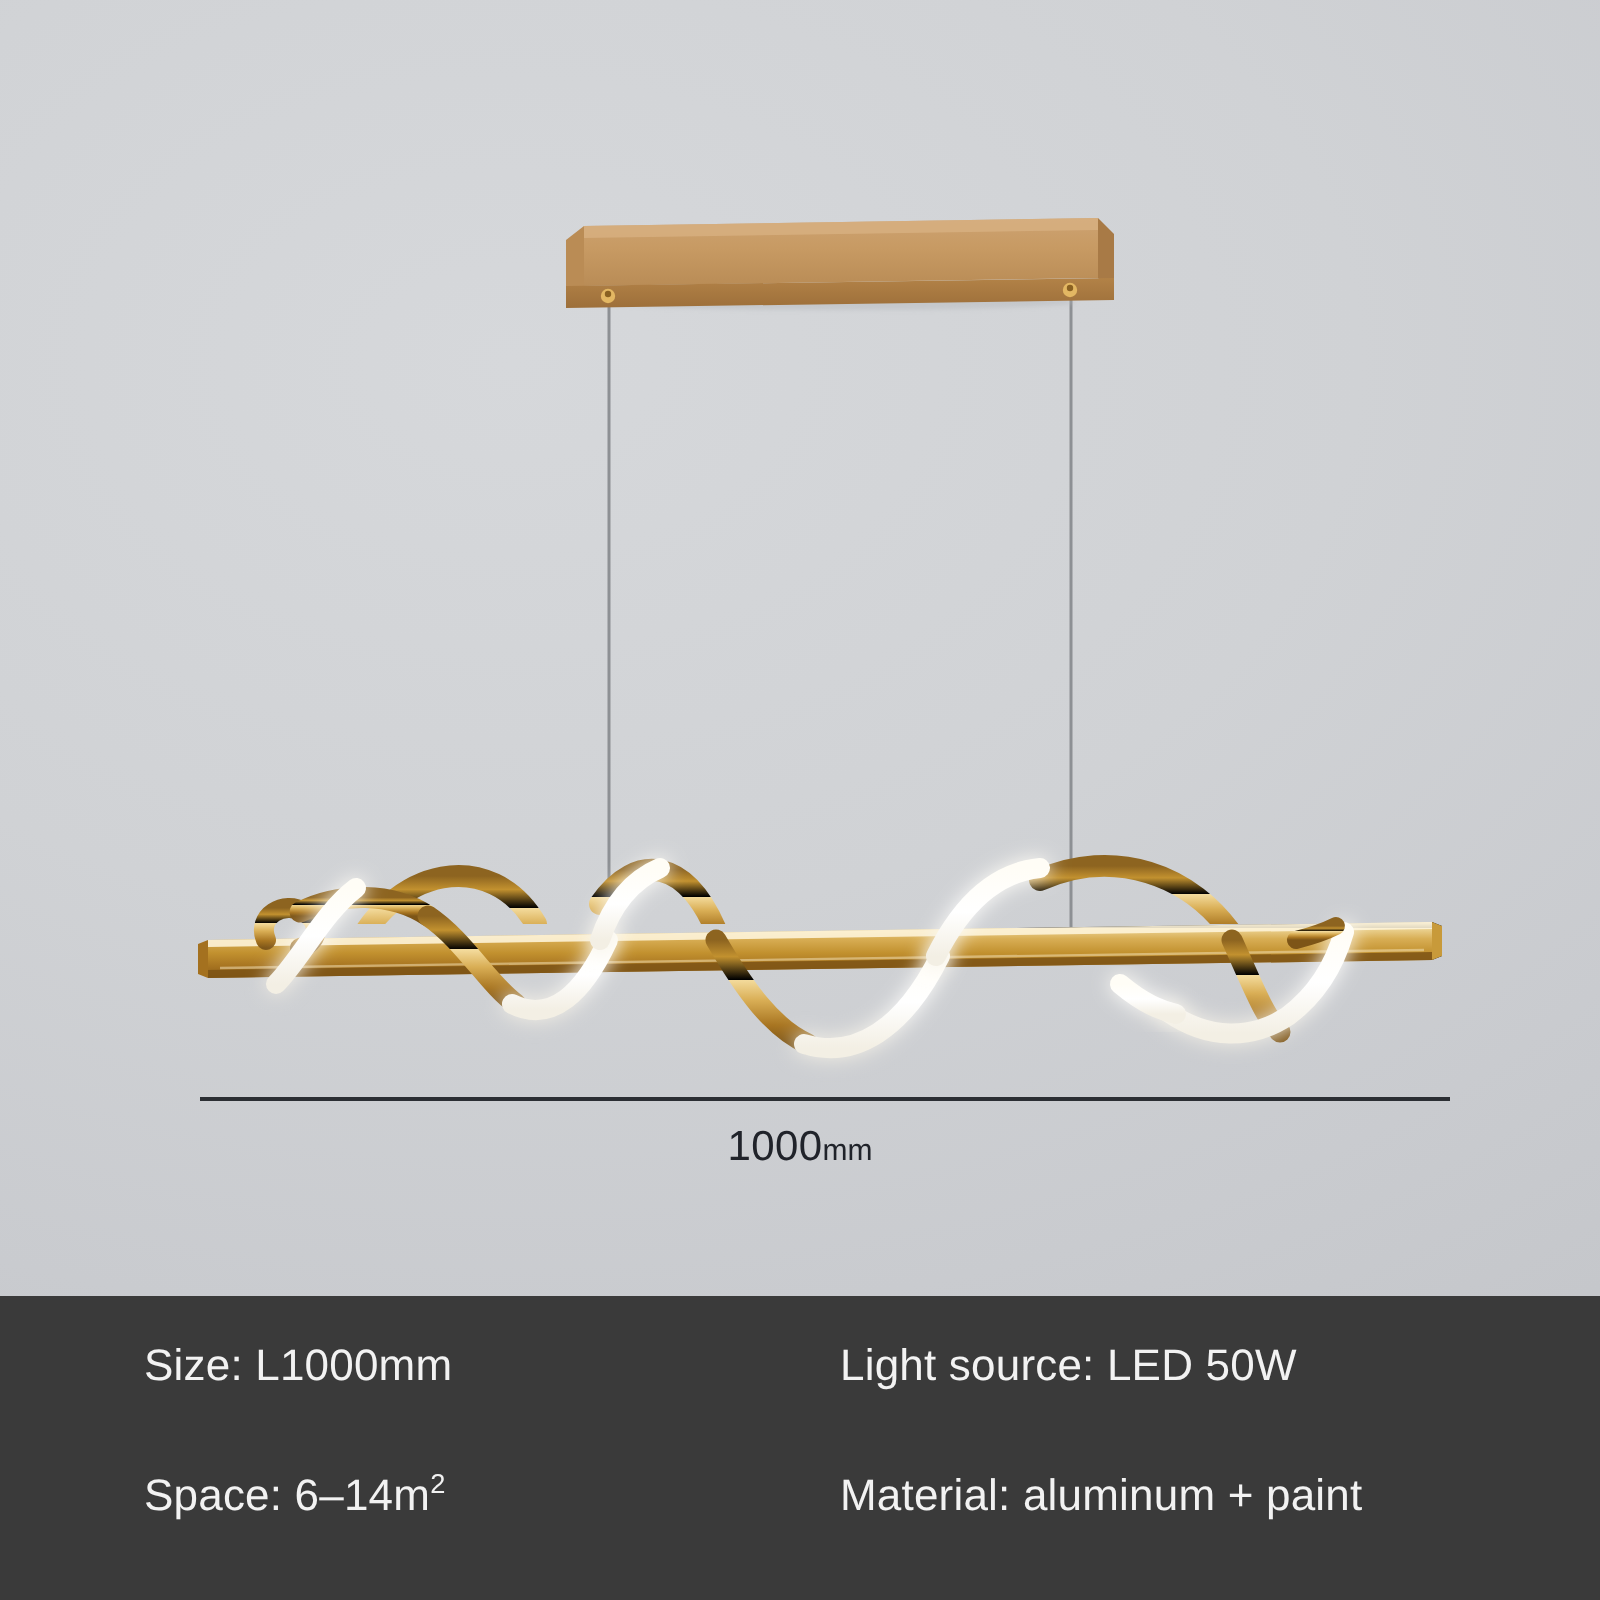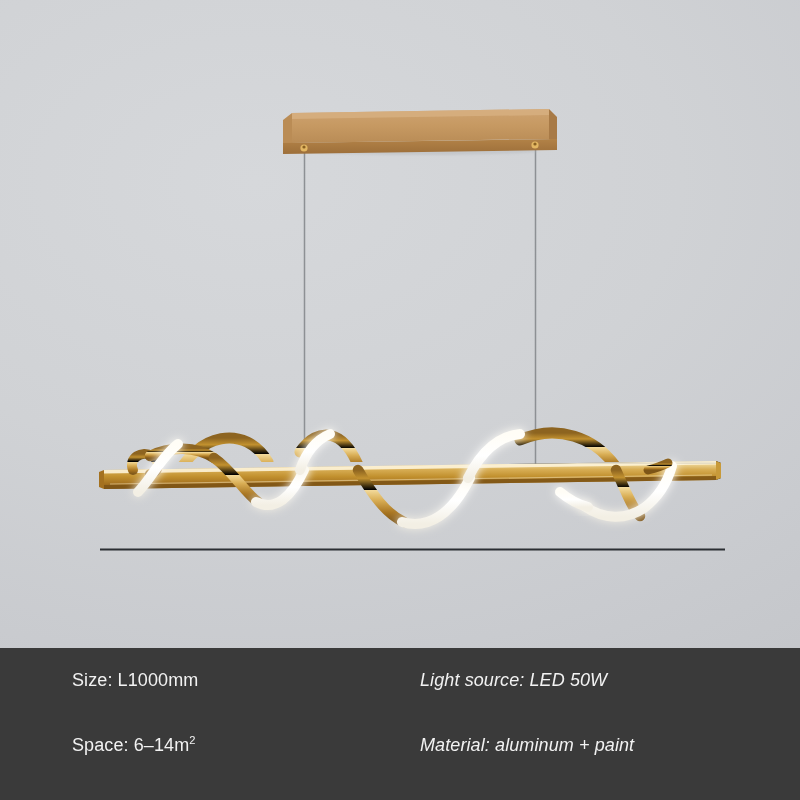--- a/index.html
+++ b/index.html
@@ -51,26 +51,26 @@
   .spec-row {
     position:absolute;
     left:0; width:800px;
     height:0;
   }
   .spec-row.r1 { top:670px; }
   .spec-row.r2 { top:735px; }
   .spec-item {
     position:absolute;
     color:#f2f2f2;
-    font-size:18px;
+    font-size:22px;
     letter-spacing:.1px;
     white-space:nowrap;
   }
   .spec-item.col-a { left:72px; }
-  .spec-item.col-b { left:420px;font-style:italic; }
+  .spec-item.col-b { left:420px; }
   .spec-item sup {
     font-size:.62em;
     vertical-align:super;
     line-height:0;
   }
 </style>
 </head>
 <body>
 
 <div id="page">
@@ -231,20 +231,23 @@
           <path d="M 560,492 C 572,502 580,505 588,507" fill="none" stroke="url(#gLed)" stroke-width="10" stroke-linecap="round"></path>
         </g>
 
         <path d="M 648,470 C 656,468 662,466 668,463" fill="none" stroke="url(#gTube)" stroke-width="9" stroke-linecap="round"></path>
       </g>
 
       <line x1="100" y1="549.5" x2="725" y2="549.5" stroke="#2b2e33" stroke-width="2"></line>
     </svg>
   </div>
 
+  <div id="dim-label">
+    <span class="num">1000</span><span class="unit">mm</span>
+  </div>
 
   <div id="specs"></div>
 
   <div class="spec-row r1">
     <span class="spec-item col-a">Size: L1000mm</span>
     <span class="spec-item col-b">Light source: LED 50W</span>
   </div>
 
   <div class="spec-row r2">
     <span class="spec-item col-a"><span>Space: 6–14m</span><sup>2</sup></span>

